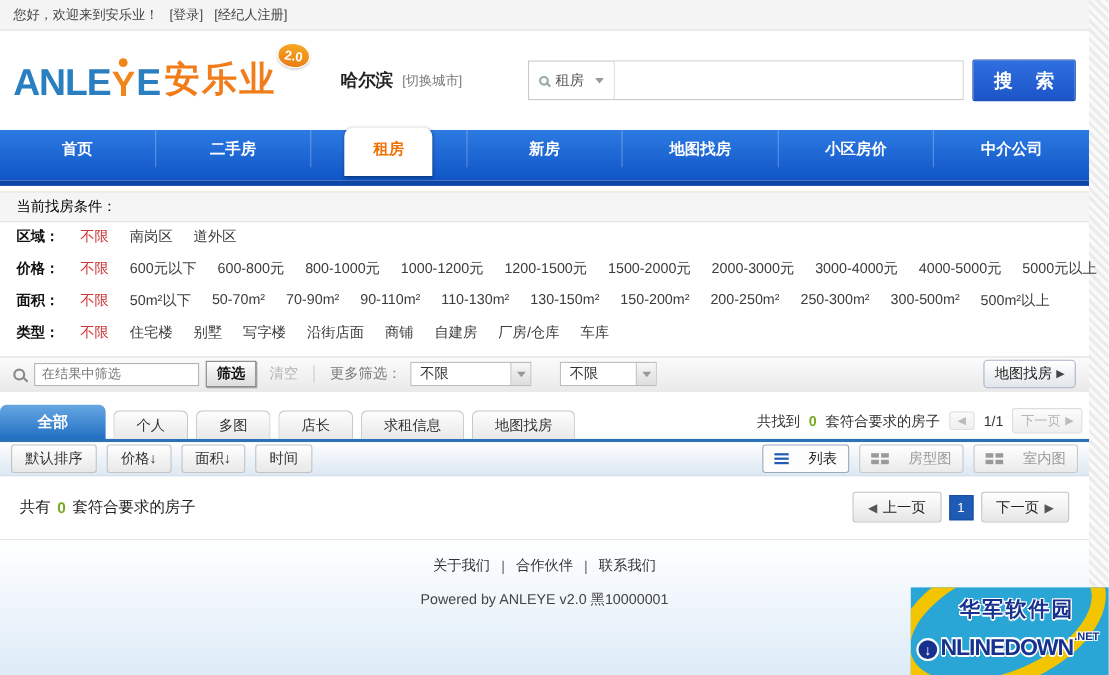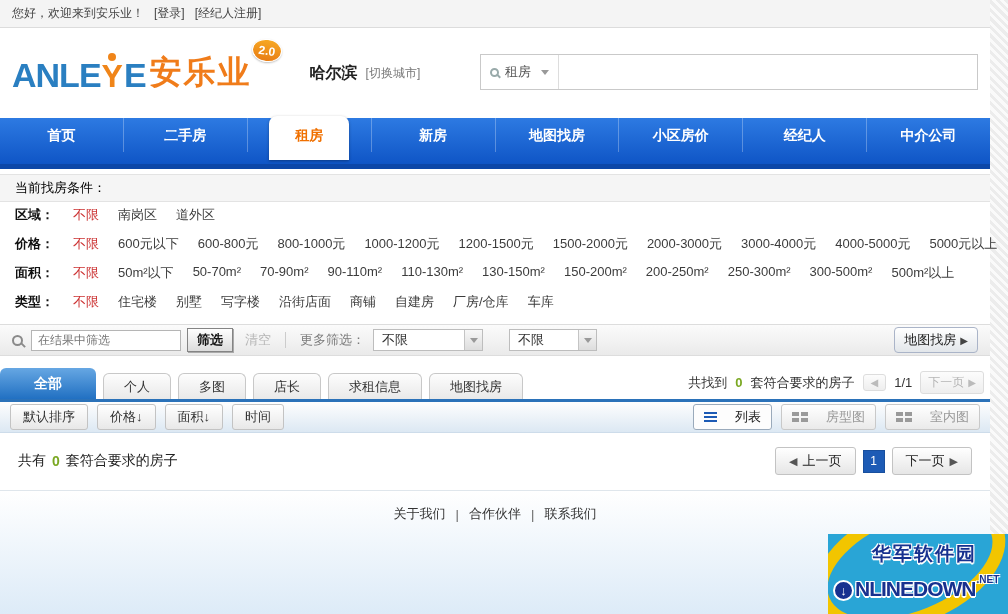--- a/index.html
+++ b/index.html
@@ -183,20 +183,21 @@
     </div>
     <div class="search-area">
       <div class="search-box">
         <div class="search-cat">
           <span class="mag"></span>
           <span>租房</span>
           <span class="tri"></span>
         </div>
         <input class="search-input" type="text" value="" style="">
       </div>
+      <button class="search-btn">搜 索</button>
     </div>
   </div>
 
   <div class="nav">
       <div class="nav-cell">
         <span>首页</span>
       </div>
       <div class="nav-cell">
         <span>二手房</span>
       </div>
@@ -204,23 +205,20 @@
         <span>租房</span>
       </div>
       <div class="nav-cell">
         <span>新房</span>
       </div>
       <div class="nav-cell">
         <span>地图找房</span>
       </div>
       <div class="nav-cell">
         <span>小区房价</span>
-      </div>
-      <div class="nav-cell">
-        <span>经纪人</span>
       </div>
       <div class="nav-cell">
         <span>中介公司</span>
       </div>
     </div>
   <div class="nav-strip"></div>
 
   <div class="cond-bar">当前找房条件：</div>
   <div class="filter-rows">
       <div class="filter-row">
@@ -376,20 +374,21 @@
   </div>
 
   <div class="footer">
     <div class="footer-links">
         <a class="f-link">关于我们</a>
         <span class="sep">|</span>
         <a class="f-link">合作伙伴</a>
         <span class="sep">|</span>
         <a class="f-link">联系我们</a>
       </div>
+    <div class="footer-line3">Powered by ANLEYE v2.0 黑10000001</div>
   </div>
 
 </div>
 
 <div class="watermark">
   <div class="wm-ring"></div>
   <div class="wm-cn">华军软件园</div>
   <div class="wm-en-row">
     <span class="wm-o">↓</span>
     <span class="wm-en">NLINEDOWN</span>

